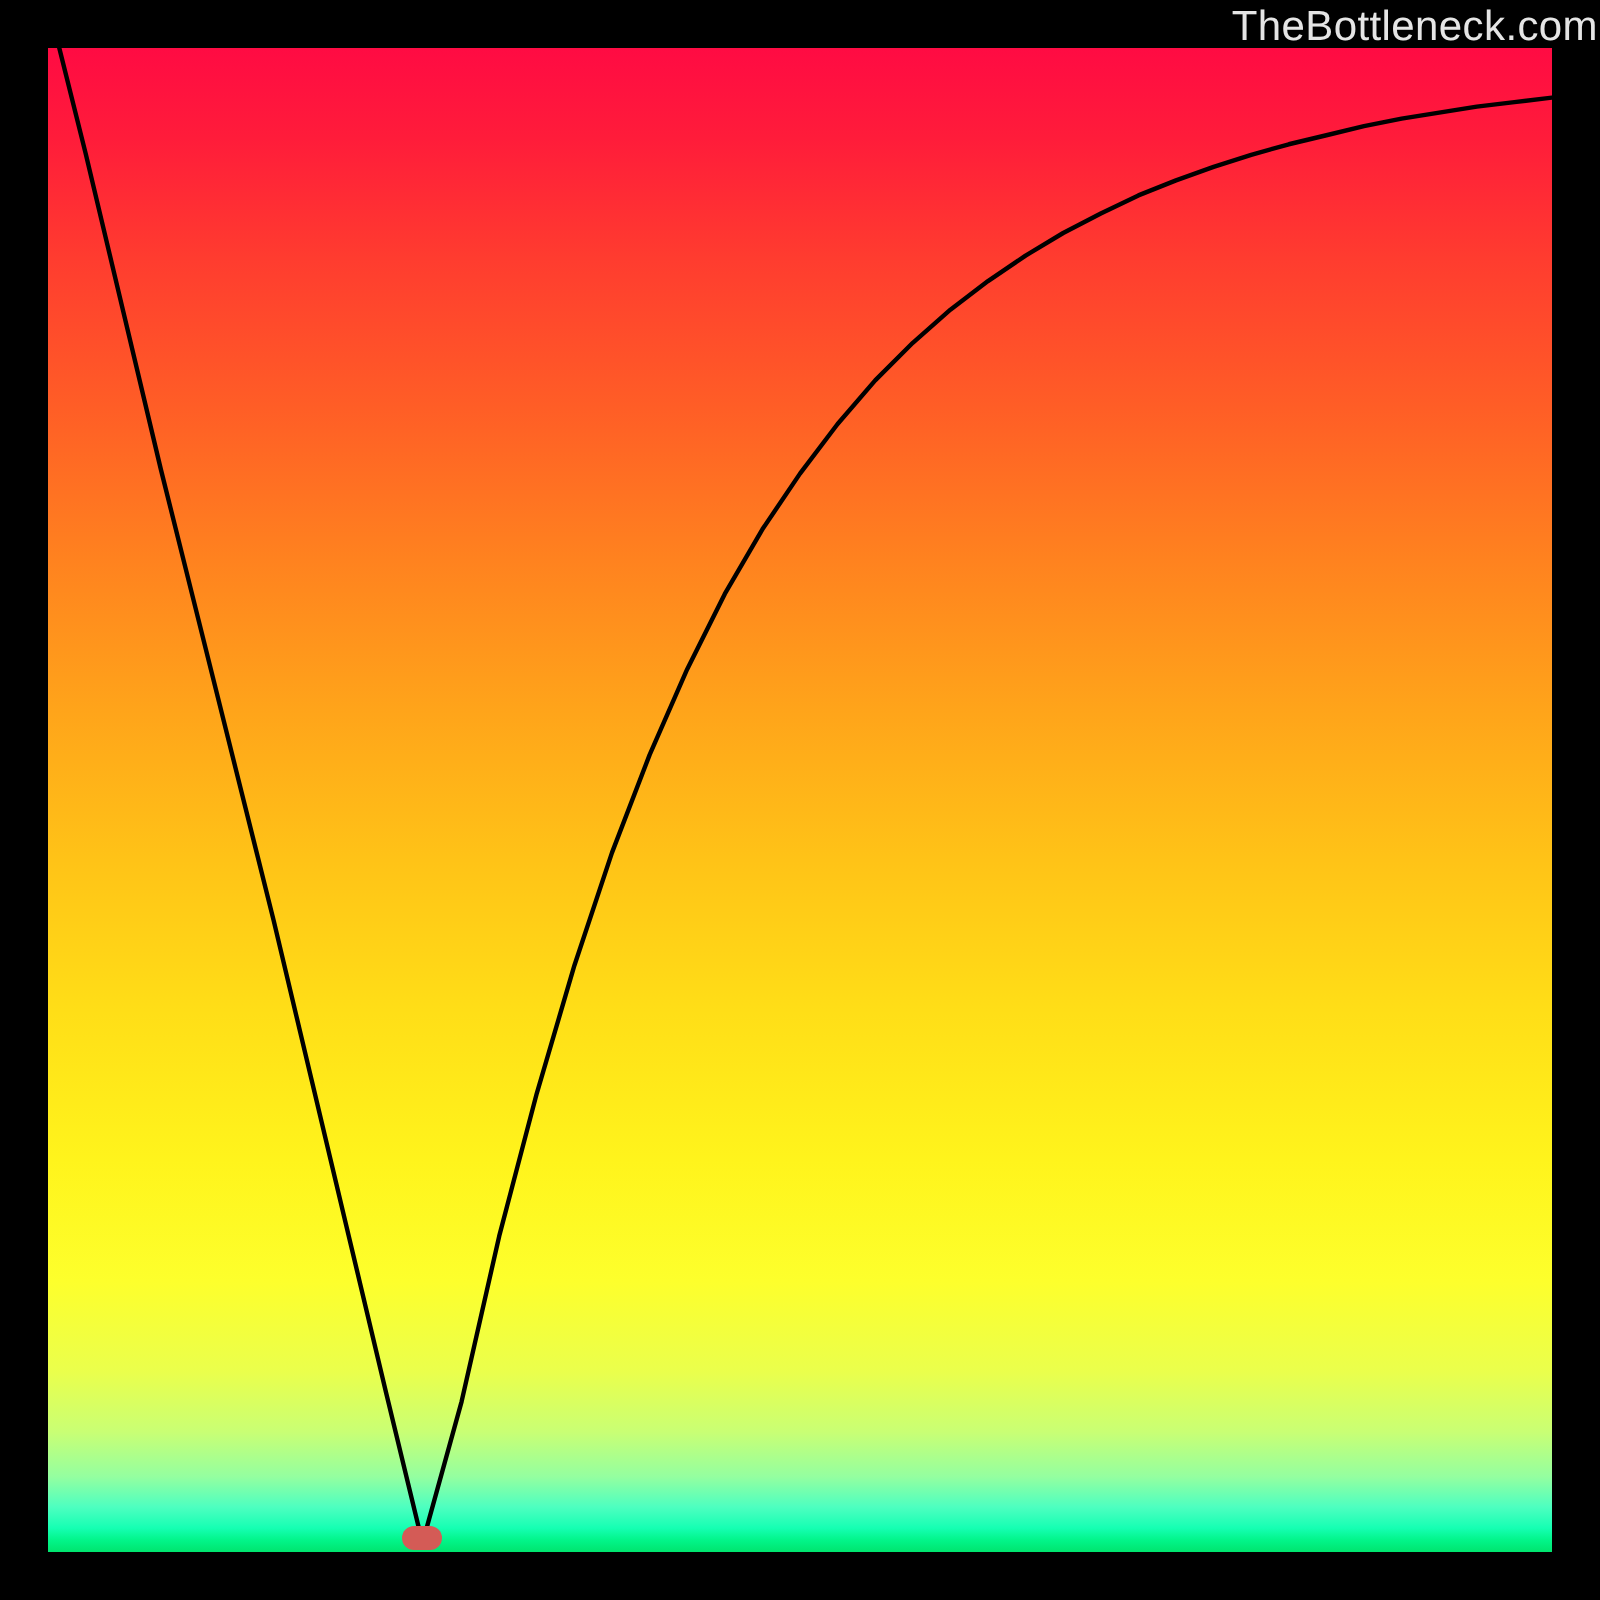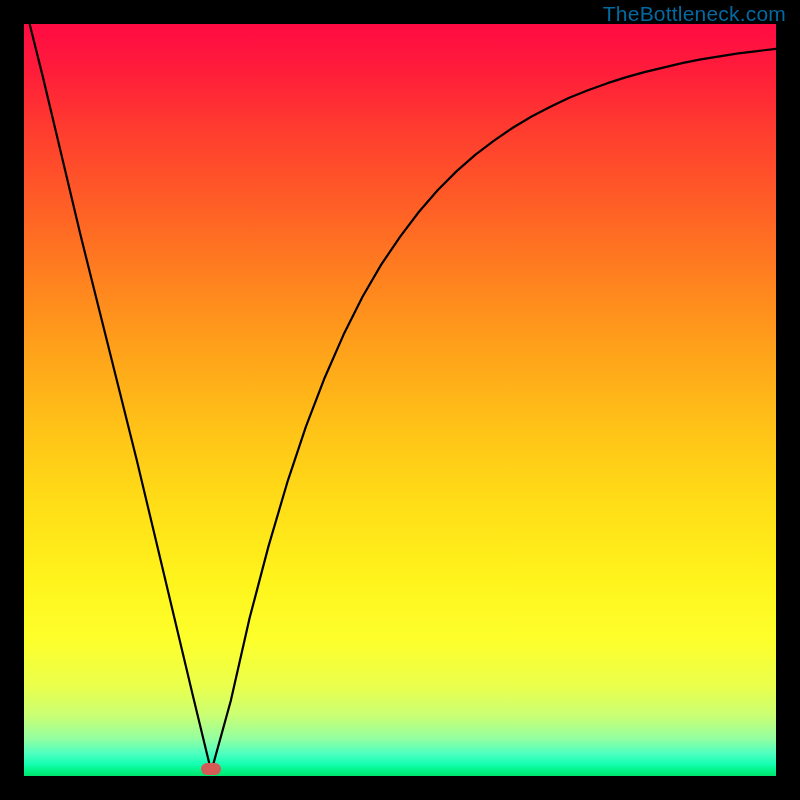--- a/index.html
+++ b/index.html
@@ -57,22 +57,22 @@
     position: absolute;
     width: 20px;
     height: 12px;
     border-radius: 6px;
     background: #d45b56;
     transform: translate(-50%, -50%);
   }
   .watermark {
     position: absolute;
     top: 2px;
-    right: 14px;
-    color: #0369a1;
+    right: 1px;
+    color: #e5e5e5;
     font-size: 21px;
     letter-spacing: 0.2px;
     font-weight: 400;
     user-select: none;
   }
 </style>
 </head>
 <body>
 
 <div class="frame">

